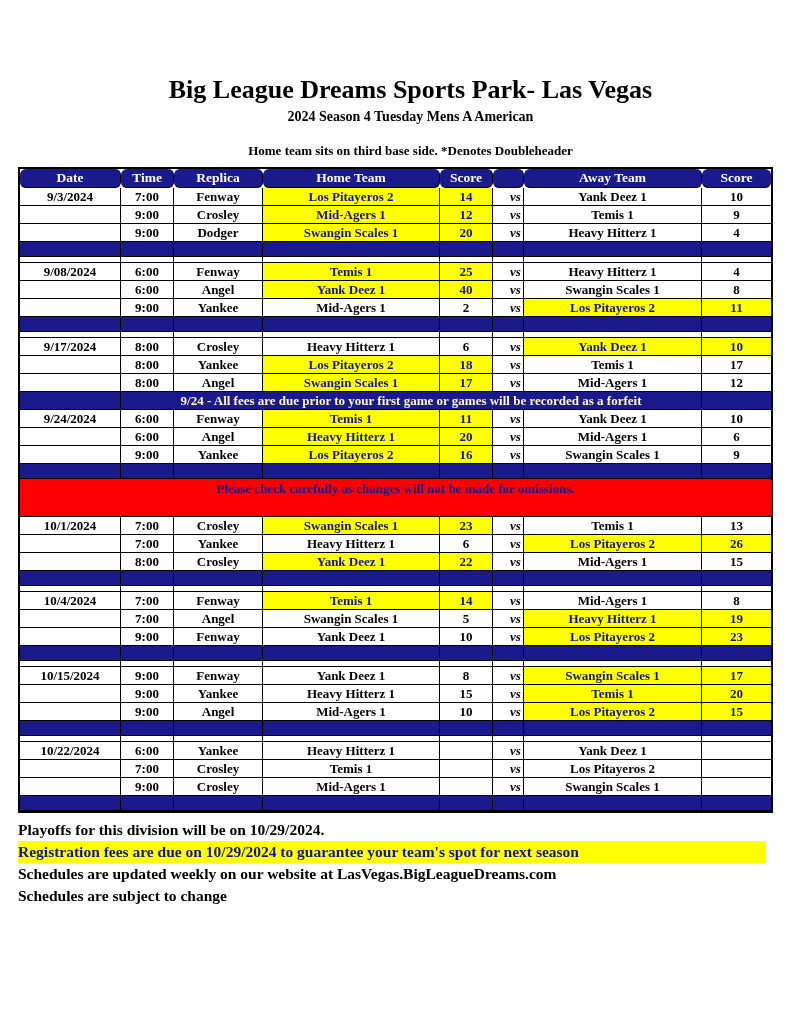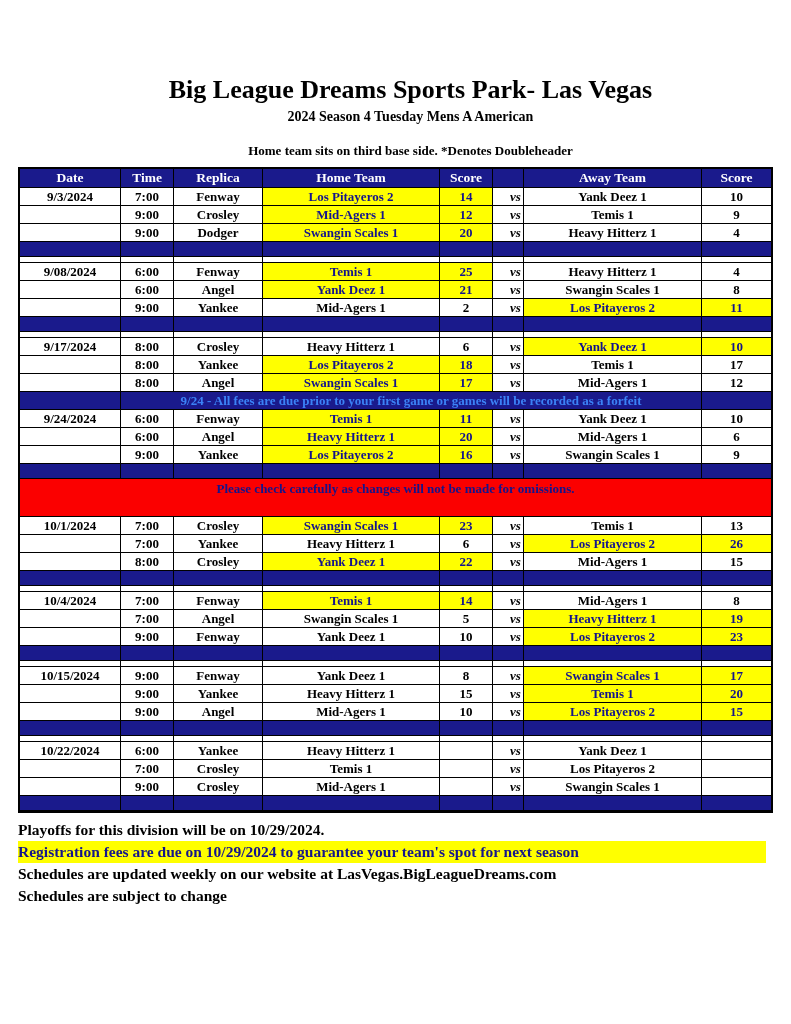--- a/index.html
+++ b/index.html
@@ -22,30 +22,30 @@
     margin-top:9px;width:755px;box-sizing:border-box;
     border:2px solid #000;background:#fff;
   }
   .trow{display:grid;grid-template-columns:101px 53px 89px 177px 53px 31px 178px 69px;}
   .cell{
     box-sizing:border-box;border-right:1px solid #000;border-bottom:1px solid #000;
     text-align:center;overflow:hidden;white-space:nowrap;background:#fff;
   }
   .cell:last-child{border-right:none;}
   .header-row .cell{
-    background:var(--navy);color:#fff;height:19px;line-height:18px;font-size:13.5px;
+    background:var(--navy);color:#fff;height:19px;line-height:18px;font-size:13.5px;border-radius:6px;
   }
   .game-row .cell{height:18px;line-height:17px;font-size:13px;}
   .c-vs{font-size:11px;font-style:italic;padding-left:15px;}
   .hl{background:var(--yellow);color:var(--navy-text);}
   .sep-row .cell{background:var(--navy);height:15px;}
   .gap-row .cell{height:6px;}
   .banner-navy-row{grid-template-columns:101px 581px 69px;}
   .banner-navy-row .cell{
-    background:var(--navy);color:#3b82f6;height:18px;line-height:17px;font-size:13px;
+    background:var(--navy);color:#fef9c3;height:18px;line-height:17px;font-size:13px;
   }
   .banner-red-row{grid-template-columns:751px;}
   .banner-red-row .cell{
     background:var(--red);color:var(--navy-text);height:38px;font-size:13px;line-height:18px;padding-top:1px;
   }
   .footer{margin-top:6px;font-size:15.5px;}
   .fline{height:22px;line-height:22px;}
   .freg{background:var(--yellow);color:var(--navy-text);width:748px;}
 </style>
 </head>
@@ -126,21 +126,21 @@
         <div class="cell c-score hl">25</div>
         <div class="cell c-vs">vs</div>
         <div class="cell c-team">Heavy Hitterz 1</div>
         <div class="cell c-score">4</div>
       </div>
       <div class="trow game-row">
         <div class="cell c-date"></div>
         <div class="cell c-time">6:00</div>
         <div class="cell c-rep">Angel</div>
         <div class="cell c-team hl">Yank Deez 1</div>
-        <div class="cell c-score hl">21</div>
+        <div class="cell c-score hl">40</div>
         <div class="cell c-vs">vs</div>
         <div class="cell c-team">Swangin Scales 1</div>
         <div class="cell c-score">8</div>
       </div>
       <div class="trow game-row">
         <div class="cell c-date"></div>
         <div class="cell c-time">9:00</div>
         <div class="cell c-rep">Yankee</div>
         <div class="cell c-team">Mid-Agers 1</div>
         <div class="cell c-score">2</div>

